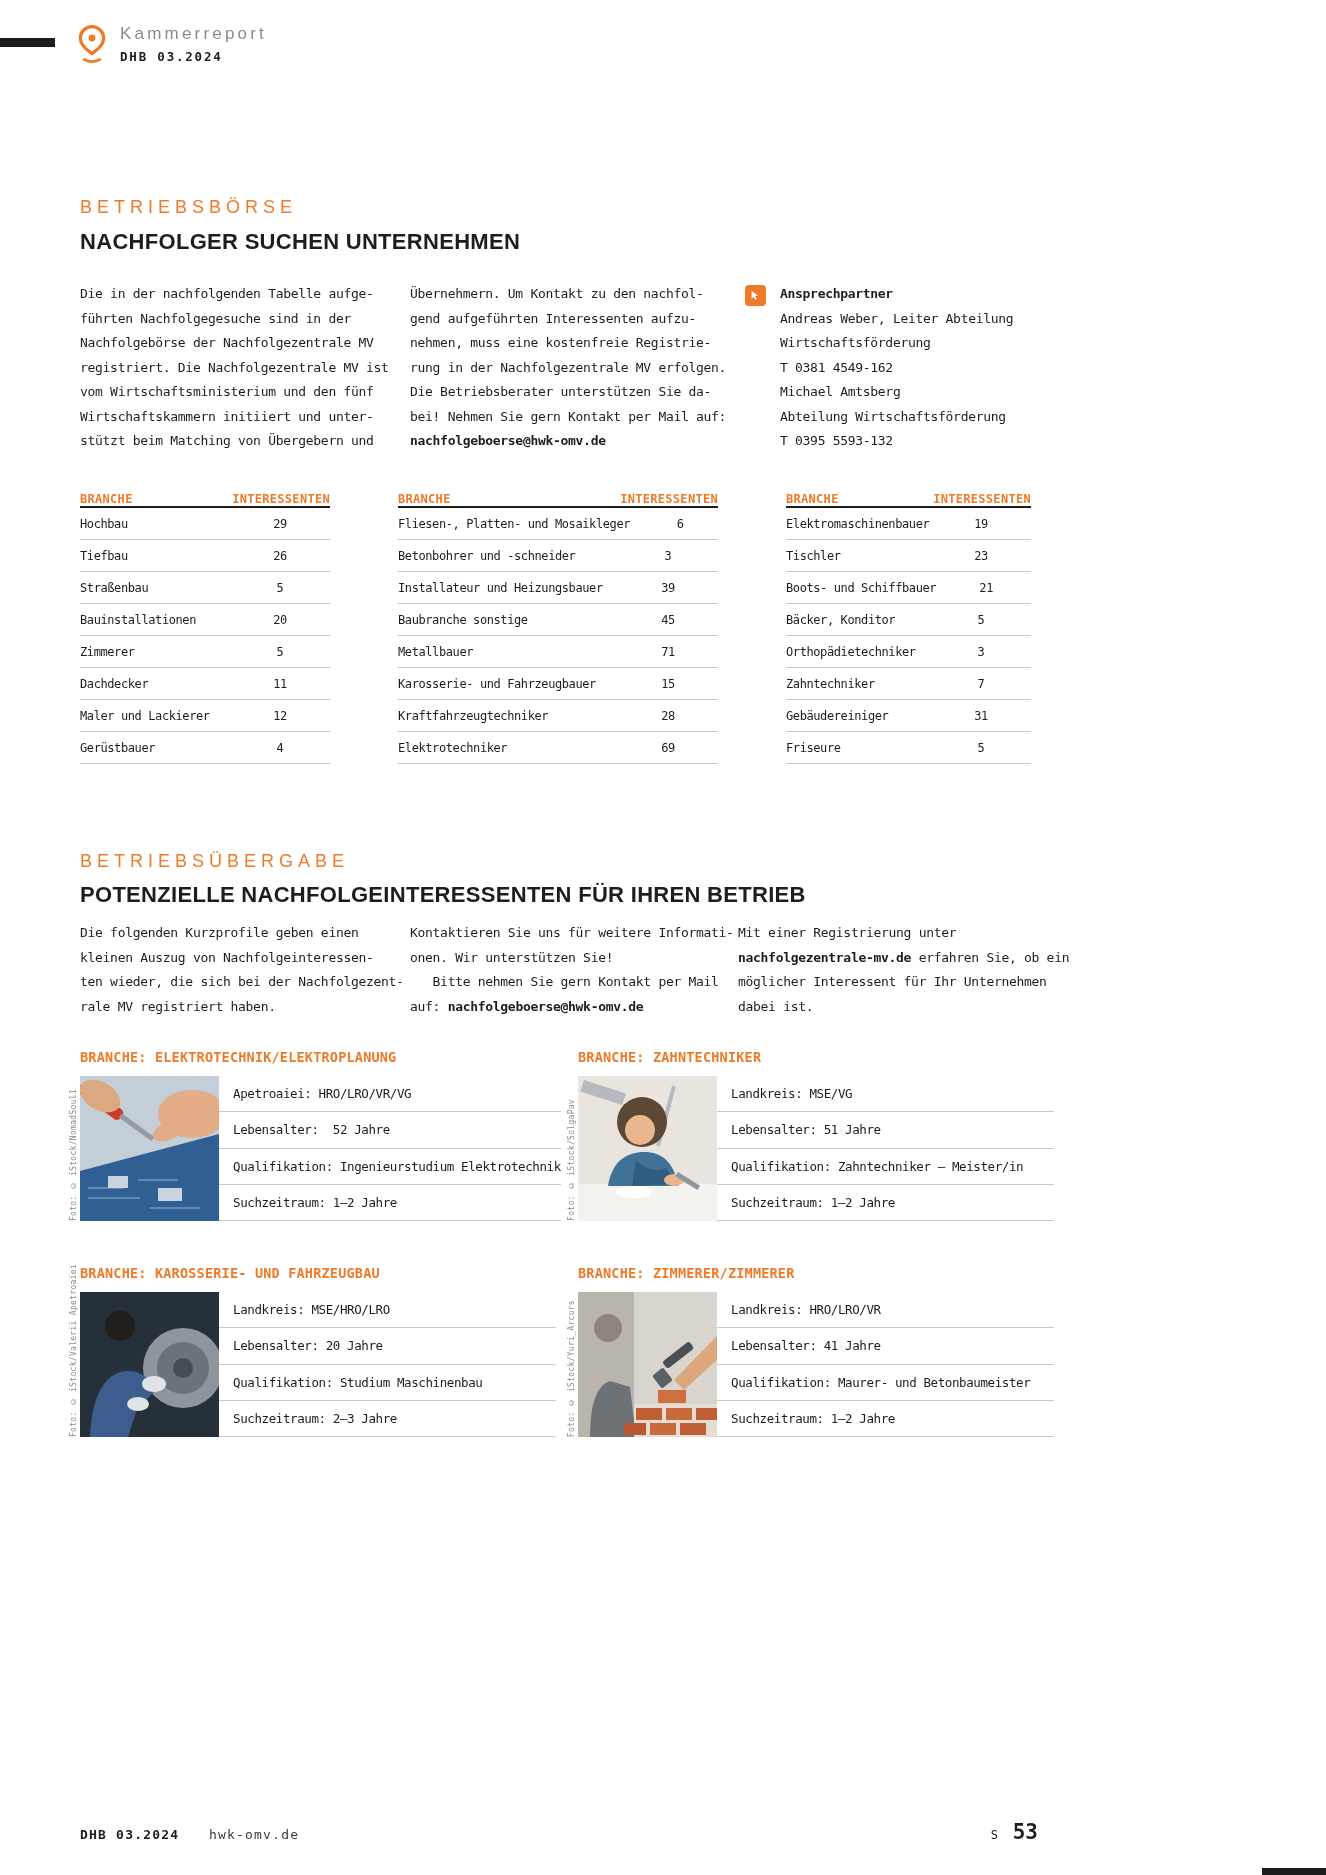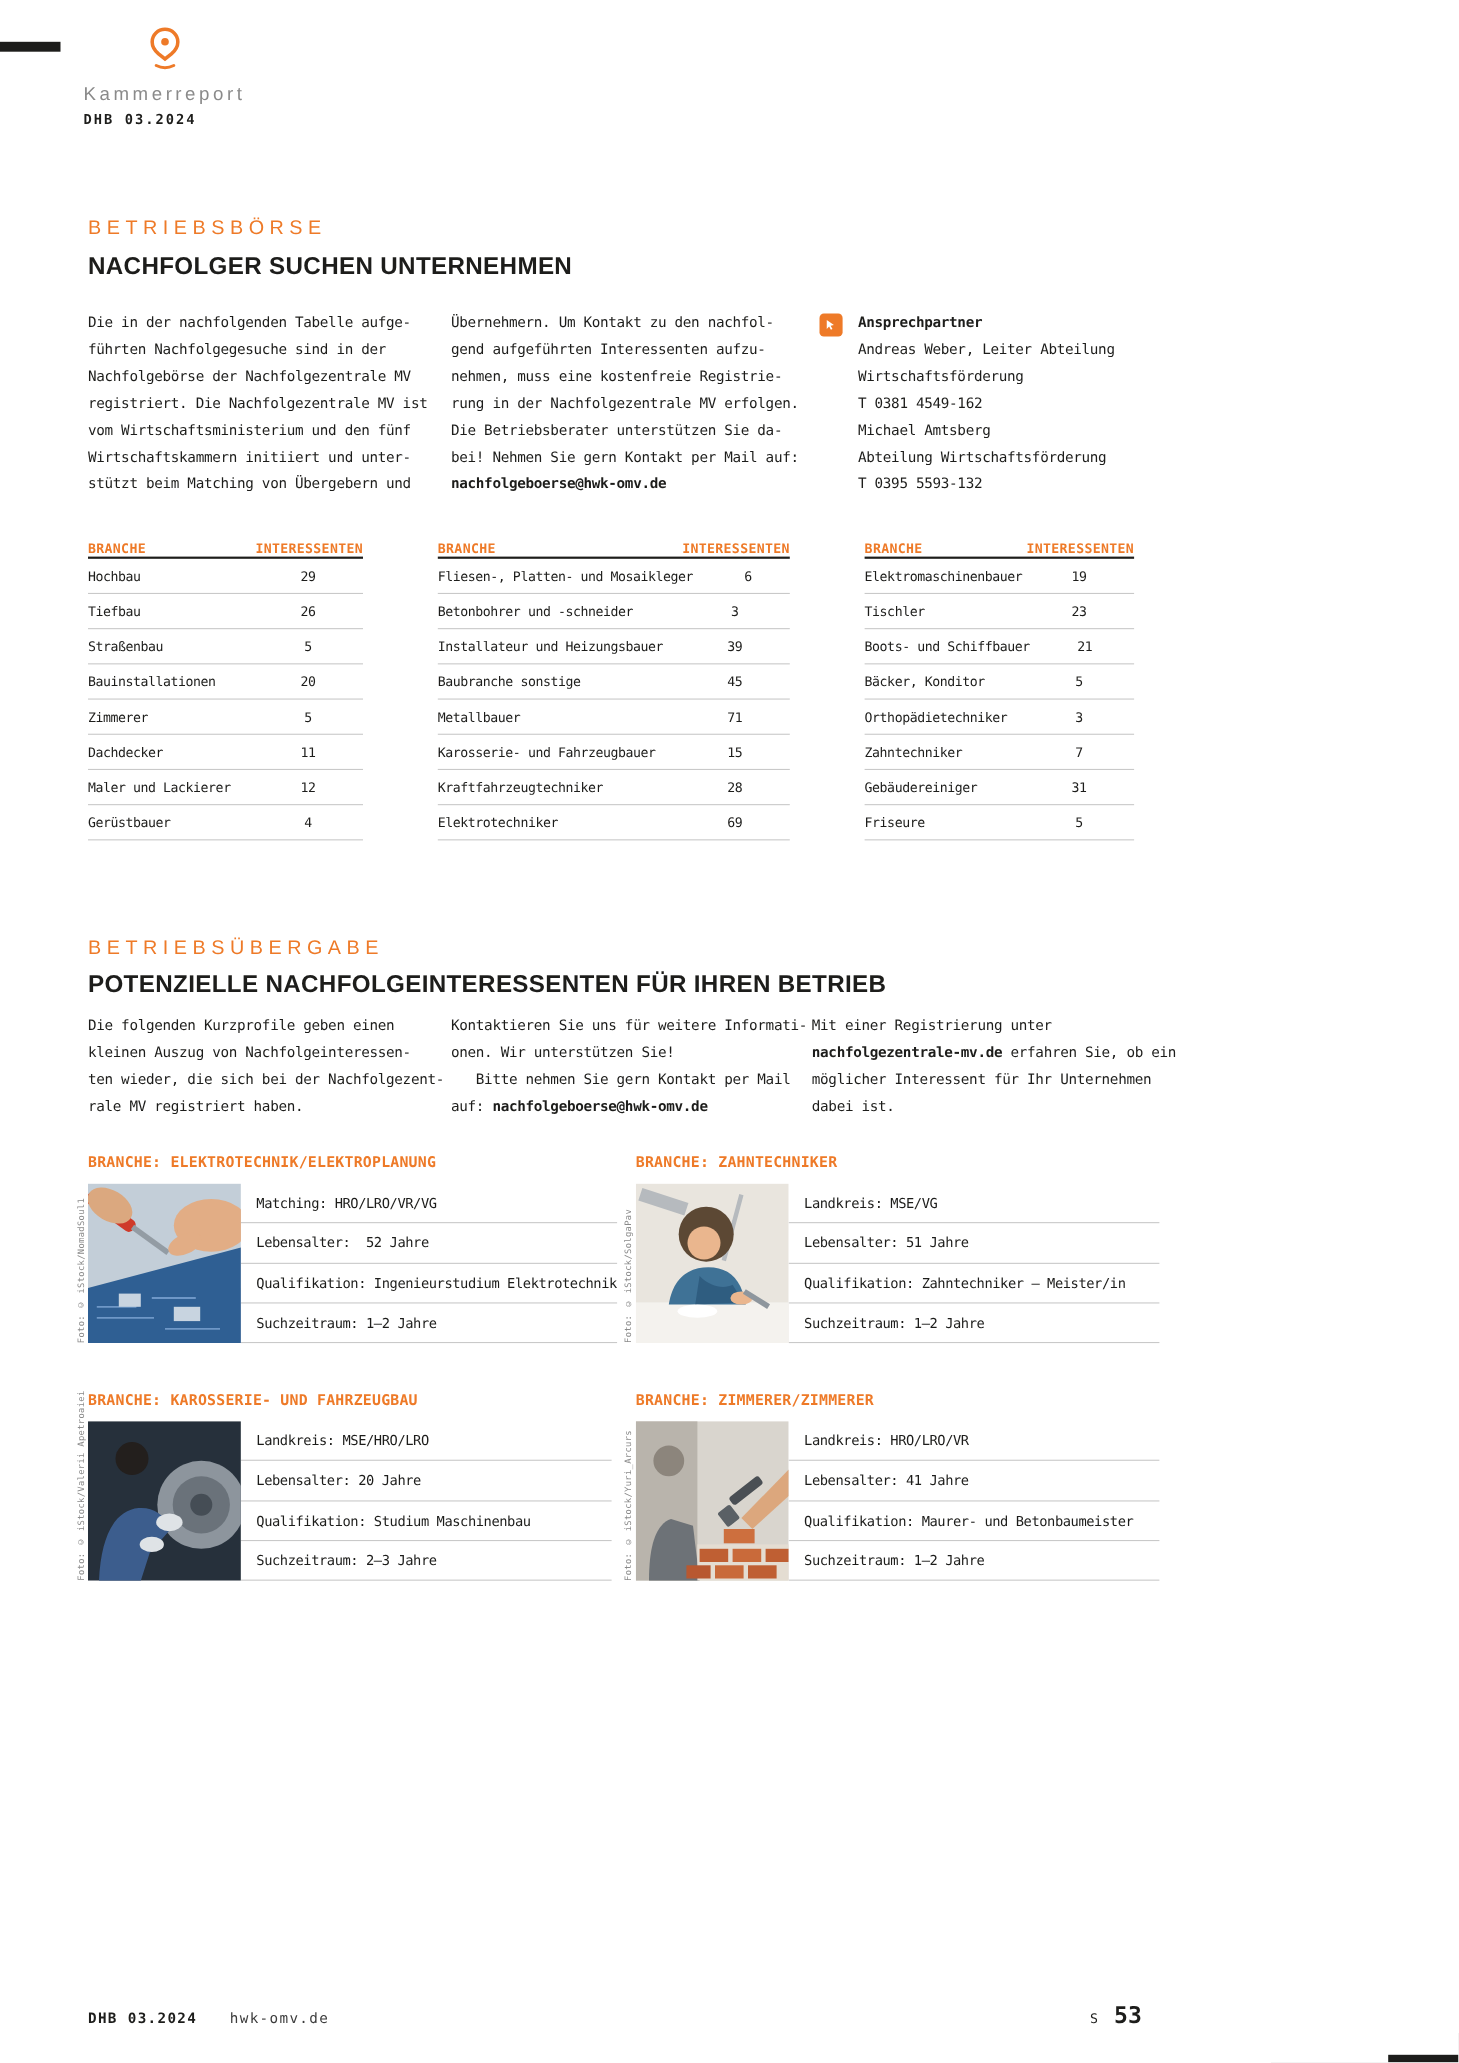--- a/index.html
+++ b/index.html
@@ -8,21 +8,21 @@
     background:#fff; overflow:hidden;
     color:var(--text,#1d1d1b);
     font-family:"DejaVu Sans Mono","Liberation Mono",monospace;
   }
   .abs{position:absolute;}
   
   .bar-top{left:0; top:38px; width:55px; height:9px; background:var(--text,#1d1d1b);}
   .bar-bottom{right:0; bottom:0; width:64px; height:7px; background:var(--text,#1d1d1b);}
 
   
-  .masthead{left:76px; top:24px; display:flex; gap:12px; align-items:center;flex-direction:column;}
+  .masthead{left:76px; top:24px; display:flex; gap:12px; align-items:flex-end;}
   .brand{font-family:"Liberation Sans",sans-serif; font-size:17px; letter-spacing:3.2px; color:var(--muted,#8a8a8a);}
   .issue{margin-top:5px; font-size:12.5px; font-weight:bold; letter-spacing:1.8px; color:var(--text,#1d1d1b);}
 
   
   .kicker{font-family:"Liberation Sans",sans-serif; font-size:18px; letter-spacing:5px; color:var(--accent,#ee7a28);}
   .sec-title{font-family:"Liberation Sans",sans-serif; font-size:22px; font-weight:bold; letter-spacing:.3px; color:var(--text,#1d1d1b);}
 
   
   .body{margin:0; font-size:13px; line-height:24.5px; letter-spacing:-.3px; white-space:pre;}
   .bold{font-weight:bold;}
@@ -277,21 +277,21 @@
             <g transform="rotate(36 30 30)">
               <rect x="-6" y="26" width="52" height="12" rx="5" fill="#cf3a2a"></rect>
               <rect x="44" y="29" width="40" height="5" fill="#939ca4"></rect>
             </g>
             <ellipse cx="112" cy="38" rx="34" ry="24" fill="#e2ad85"></ellipse>
             <ellipse cx="88" cy="55" rx="16" ry="9" fill="#e2ad85" transform="rotate(-25 88 55)"></ellipse>
             <ellipse cx="20" cy="20" rx="22" ry="14" fill="#dba87f" transform="rotate(30 20 20)"></ellipse>
           </svg>
         </div>
         <div class="rows">
-          <div class="crow">Matching: HRO/LRO/VR/VG</div>
+          <div class="crow">Apetroaiei: HRO/LRO/VR/VG</div>
           <div class="crow">Lebensalter:  52 Jahre</div>
           <div class="crow">Qualifikation: Ingenieurstudium Elektrotechnik</div>
           <div class="crow">Suchzeitraum: 1–2 Jahre</div>
         </div>
       </div>
     </div>
 
     <div class="card">
       <div class="card-heading">BRANCHE: ZAHNTECHNIKER</div>
       <div class="card-body">

